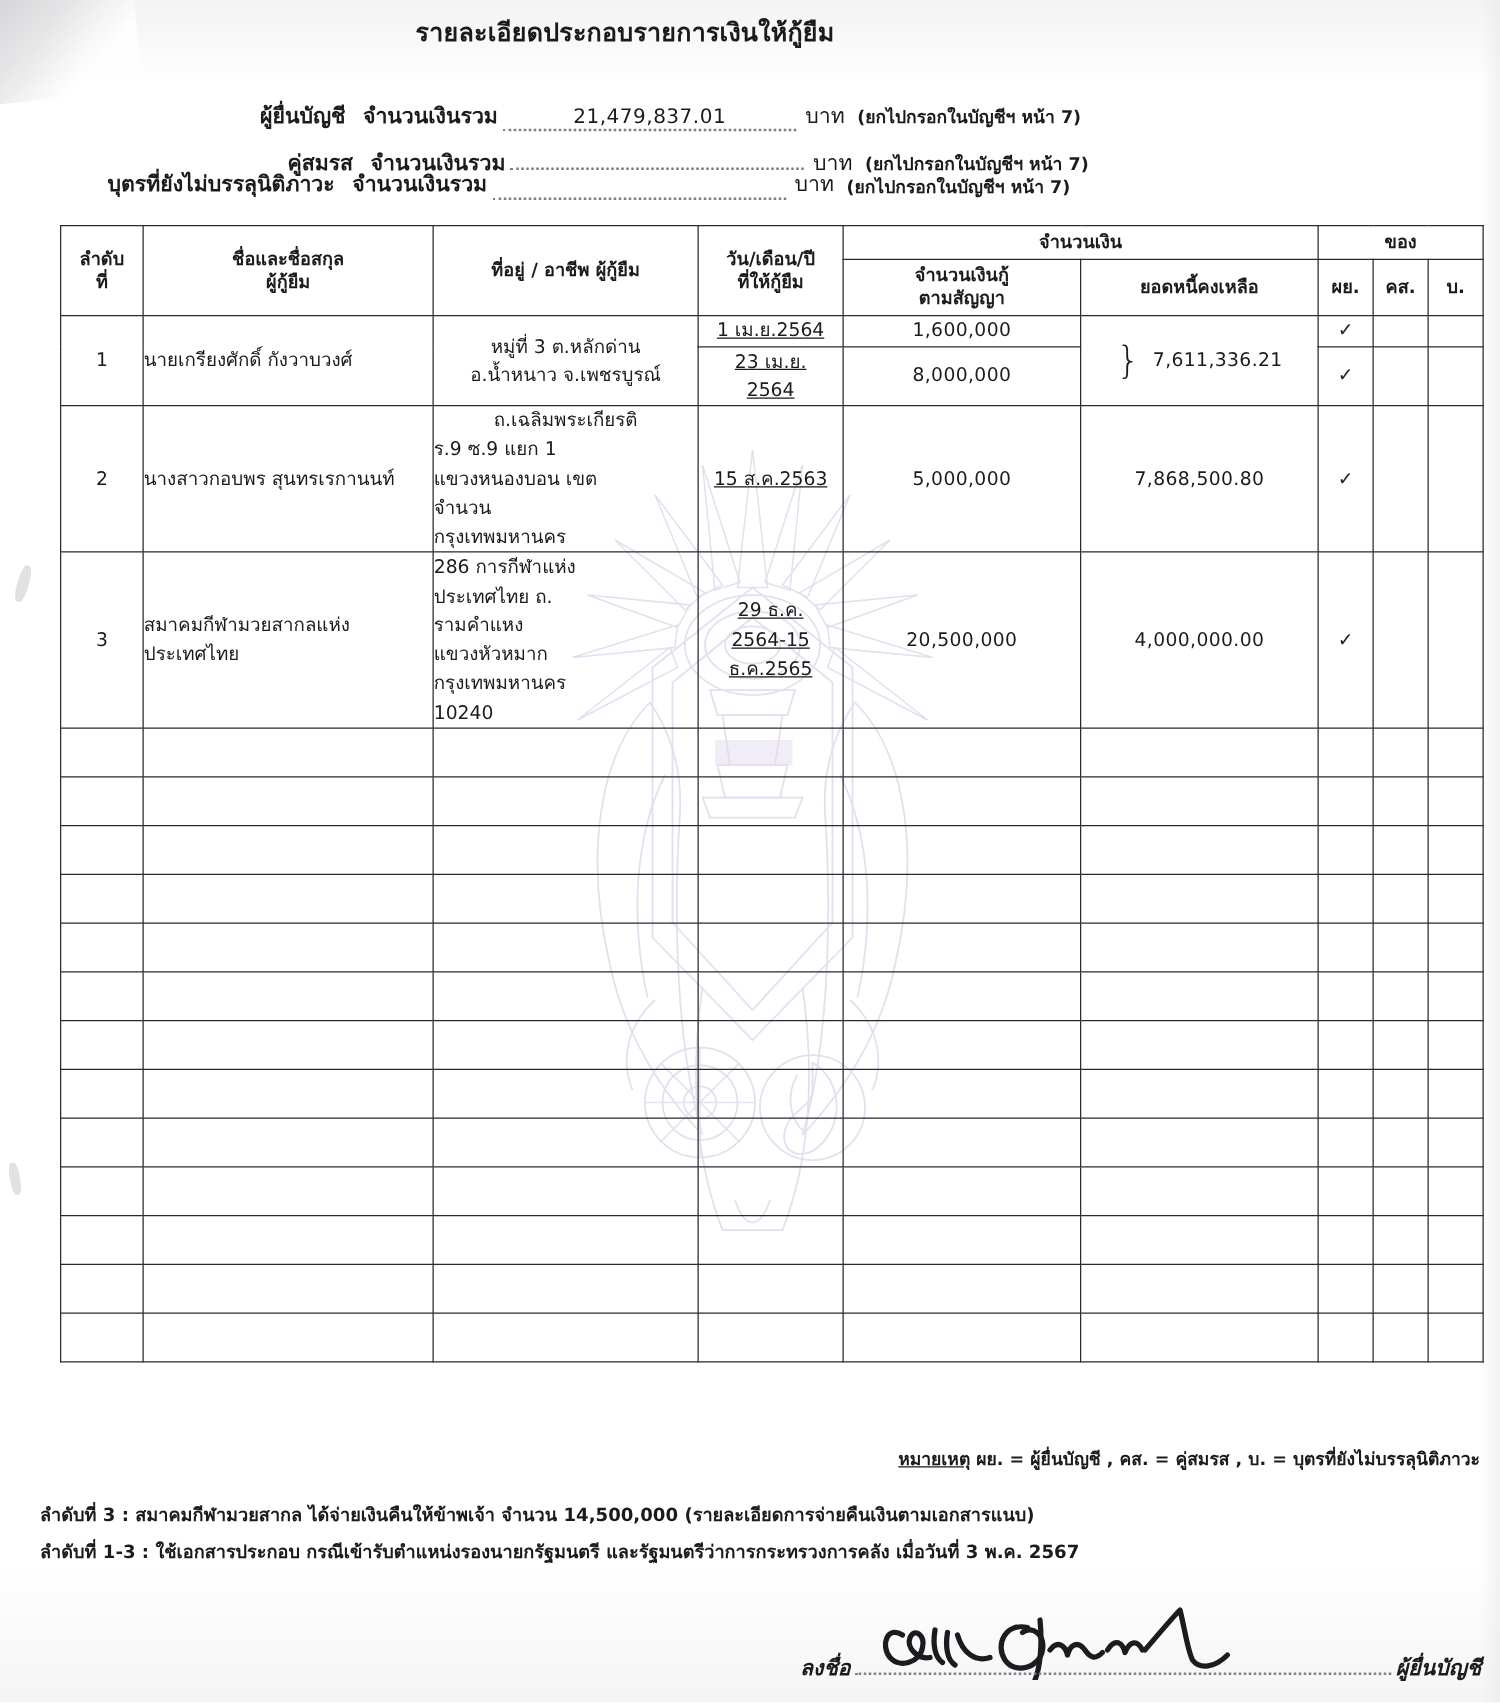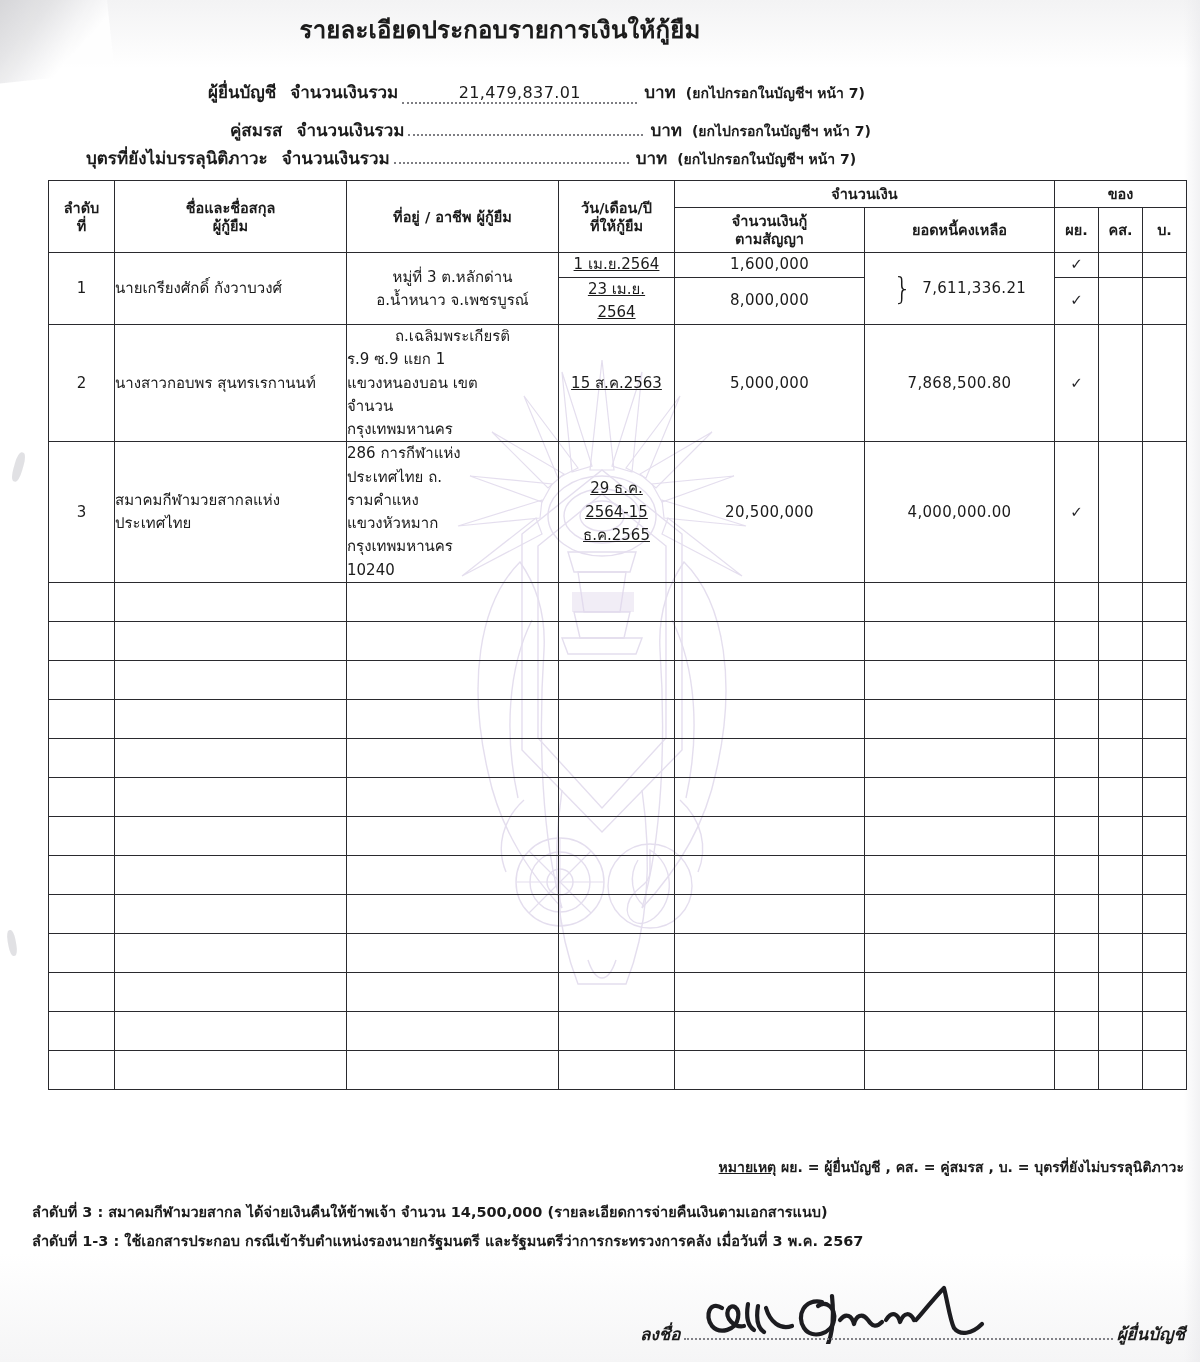--- a/index.html
+++ b/index.html
@@ -34,37 +34,37 @@
   
   #watermark{
     position:absolute;left:392px;top:320px;width:420px;height:700px;
     opacity:.30;pointer-events:none;
   }
   #watermark svg{width:100%;height:100%;}
 
   
   #doc-title{
     position:absolute;left:0;top:10px;width:1000px;
-    text-align:center;font-size:24px;font-weight:bold;letter-spacing:.2px;
+    text-align:center;font-size:20px;font-weight:bold;letter-spacing:.2px;
   }
   .sum-line{
     position:absolute;height:26px;font-size:17px;white-space:nowrap;
     display:flex;align-items:baseline;
   }
   #sum-line-1{left:208px;top:58px;}
   #sum-line-2{left:230px;top:96px;}
-  #sum-line-3{left:86px;top:124px;}
+  #sum-line-3{left:86px;top:134px;align-items:flex-end;}
   .sum-label{font-weight:bold;}
   .sum-amount-wrap{
     position:relative;display:inline-block;text-align:center;
     border-bottom:2px dotted #7d7d82;
     margin:0 4px;
   }
   .sum-amount{font-size:16px;letter-spacing:.4px;}
-  .sum-unit{font-weight:bold;margin-left:3px;}
+  .sum-unit{font-weight:normal;margin-left:3px;}
   .sum-note{font-size:14px;margin-left:10px;font-weight:bold;margin-top:24px;}
 
   
   #ledger-table{
     position:absolute;left:48px;top:180px;
     width:1137px;
     border-collapse:collapse;
     table-layout:fixed;
     padding-left:18px;
   }

